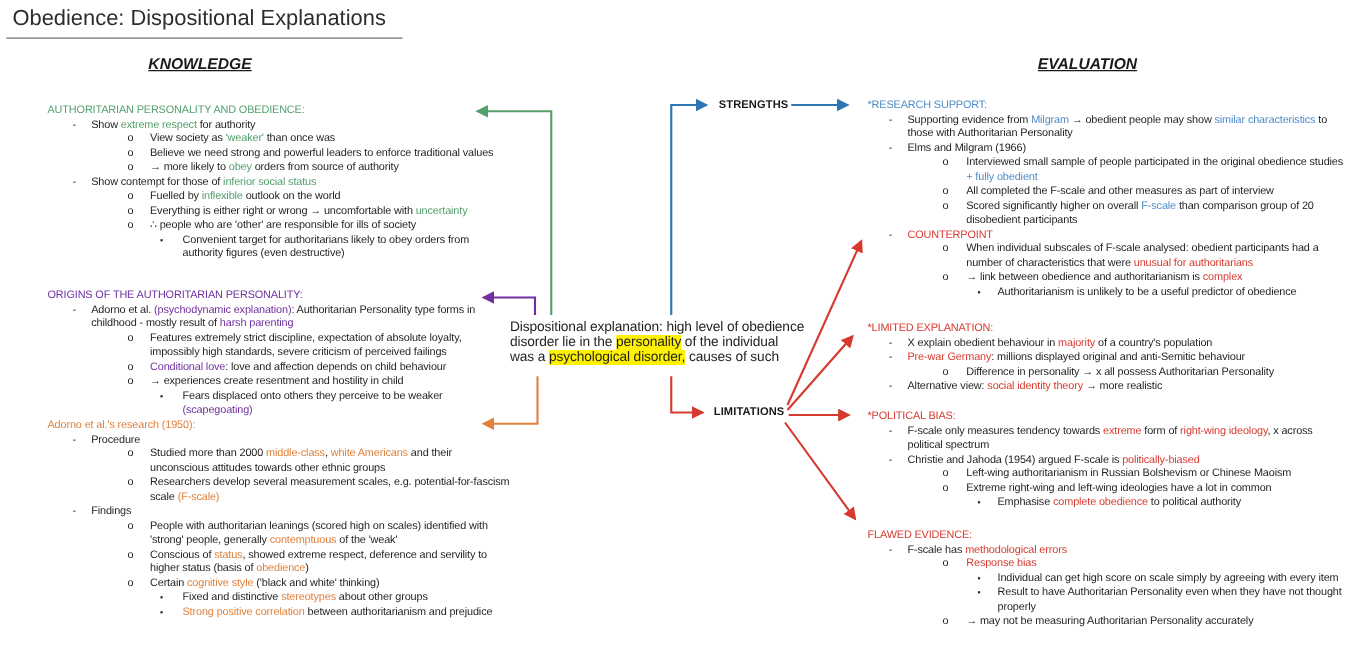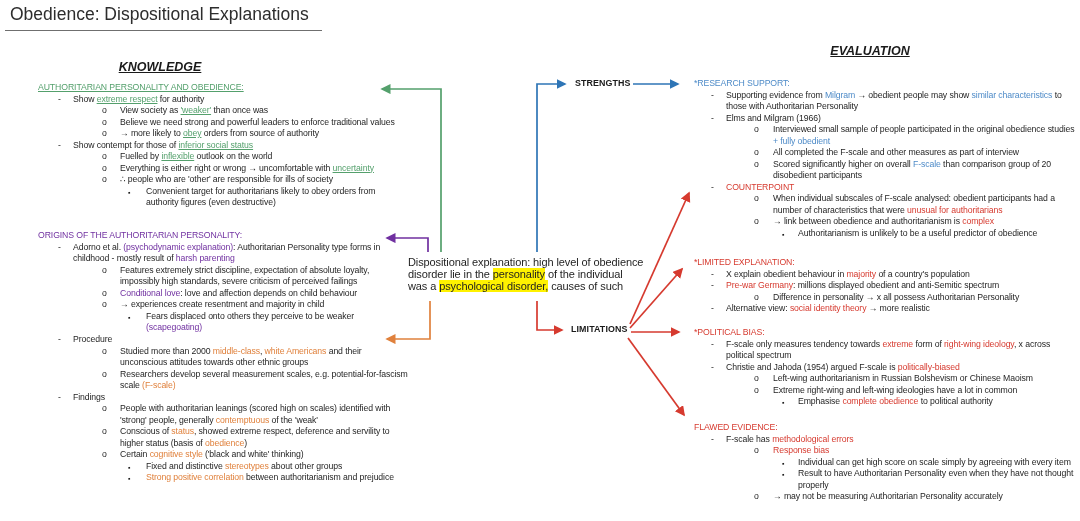--- a/index.html
+++ b/index.html
@@ -19,21 +19,21 @@
   .sec-heading{padding-left:2px;}
   .item{position:relative;}
   .item.i1{padding-left:var(--t1);}
   .item.i2{padding-left:var(--t2);}
   .item.i3{padding-left:var(--t3);}
   .item.i1 > .marker{left:var(--m1);}
   .item.i2 > .marker{left:var(--m2);}
   .item.i3 > .marker{left:var(--m3);}
   .marker{position:absolute;top:0;}
   .item.i3 > .marker{font-size:7px;top:1px;}
-  .c-green{color:var(--green);text-decoration:underline;}
+  .c-green{color:var(--green);}
   .c-purple{color:var(--purple);}
   .c-orange{color:var(--orange);}
   .c-blue{color:var(--blue);}
   .c-red{color:var(--red);}
   .hl{background:var(--highlight);}
   #knowledge-col{left:36px;top:0;width:372px;--m1:22px;--t1:37px;--m2:66px;--t2:84px;--m3:92px;--t3:110px;}
   #evaluation-col{left:692px;top:0;width:386px;--m1:19px;--t1:34px;--m2:62px;--t2:81px;--m3:90px;--t3:106px;}
   
   .center-node{position:absolute;left:408px;top:257px;width:270px;text-align:left;font-size:11px;line-height:11.9px;letter-spacing:-0.1px;}
   
@@ -43,45 +43,46 @@
   svg.arrows{position:absolute;left:0;top:0;pointer-events:none;}
 </style>
 </head>
 <body>
 
 <div class="canvas">
 
   <div class="page-title">Obedience: Dispositional Explanations</div>
   <div class="title-rule"></div>
 
-  <div class="col-heading" style="left:160px;top:44px;margin-top:16px;">KNOWLEDGE</div>
+  <div class="col-heading" style="left:160px;top:44px;">KNOWLEDGE</div>
   <div class="col-heading" style="left:870px;top:44px;">EVALUATION</div>
 
   <div id="knowledge-col" class="note-col">
       <div class="section note-text" style="top: 82px;">
         <div class="sec-heading"><span class="c-green">AUTHORITARIAN PERSONALITY AND OBEDIENCE:</span></div>
         <div class="item i1"><span class="marker">-</span><span>Show </span><span class="c-green">extreme respect</span><span> for authority</span></div>
         <div class="item i2"><span class="marker">o</span><span>View society as </span><span class="c-green">'weaker'</span><span> than once was</span></div>
         <div class="item i2"><span class="marker">o</span><span>Believe we need strong and powerful leaders to enforce traditional values</span></div>
         <div class="item i2"><span class="marker">o</span><span>→ more likely to </span><span class="c-green">obey</span><span> orders from source of authority</span></div>
         <div class="item i1"><span class="marker">-</span><span>Show contempt for those of </span><span class="c-green">inferior social status</span></div>
         <div class="item i2"><span class="marker">o</span><span>Fuelled by </span><span class="c-green">inflexible</span><span> outlook on the world</span></div>
         <div class="item i2"><span class="marker">o</span><span>Everything is either right or wrong → uncomfortable with </span><span class="c-green">uncertainty</span></div>
         <div class="item i2"><span class="marker">o</span><span>∴ people who are 'other' are responsible for ills of society</span></div>
         <div class="item i3"><span class="marker">▪</span><span>Convenient target for authoritarians likely to obey orders from authority figures (even destructive)</span></div>
       </div>
       <div class="section note-text" style="top: 230px;">
         <div class="sec-heading"><span class="c-purple">ORIGINS OF THE AUTHORITARIAN PERSONALITY:</span></div>
         <div class="item i1"><span class="marker">-</span><span>Adorno et al. </span><span class="c-purple">(psychodynamic explanation)</span><span>: Authoritarian Personality type forms in childhood - mostly result of </span><span class="c-purple">harsh parenting</span></div>
         <div class="item i2"><span class="marker">o</span><span>Features extremely strict discipline, expectation of absolute loyalty, impossibly high standards, severe criticism of perceived failings</span></div>
         <div class="item i2"><span class="marker">o</span><span class="c-purple">Conditional love</span><span>: love and affection depends on child behaviour</span></div>
-        <div class="item i2"><span class="marker">o</span><span>→ experiences create resentment and majority in child</span></div>
+        <div class="item i2"><span class="marker">o</span><span>→ experiences create resentment and hostility in child</span></div>
         <div class="item i3"><span class="marker">▪</span><span>Fears displaced onto others they perceive to be weaker </span><span class="c-purple">(scapegoating)</span></div>
       </div>
       <div class="section note-text" style="top: 334px;">
+        <div class="sec-heading"><span class="c-orange">Adorno et al.'s research (1950):</span></div>
         <div class="item i1"><span class="marker">-</span><span>Procedure</span></div>
         <div class="item i2"><span class="marker">o</span><span>Studied more than 2000 </span><span class="c-orange">middle-class</span><span>, </span><span class="c-orange">white Americans</span><span> and their unconscious attitudes towards other ethnic groups</span></div>
         <div class="item i2"><span class="marker">o</span><span>Researchers develop several measurement scales, e.g. potential-for-fascism scale </span><span class="c-orange">(F-scale)</span></div>
         <div class="item i1"><span class="marker">-</span><span>Findings</span></div>
         <div class="item i2"><span class="marker">o</span><span>People with authoritarian leanings (scored high on scales) identified with 'strong' people, generally </span><span class="c-orange">contemptuous</span><span> of the 'weak'</span></div>
         <div class="item i2"><span class="marker">o</span><span>Conscious of </span><span class="c-orange">status</span><span>, showed extreme respect, deference and servility to higher status (basis of </span><span class="c-orange">obedience</span><span>)</span></div>
         <div class="item i2"><span class="marker">o</span><span>Certain </span><span class="c-orange">cognitive style</span><span> ('black and white' thinking)</span></div>
         <div class="item i3"><span class="marker">▪</span><span>Fixed and distinctive </span><span class="c-orange">stereotypes</span><span> about other groups</span></div>
         <div class="item i3"><span class="marker">▪</span><span class="c-orange">Strong positive correlation</span><span> between authoritarianism and prejudice</span></div>
       </div>
@@ -95,21 +96,21 @@
         <div class="item i2"><span class="marker">o</span><span>All completed the F-scale and other measures as part of interview</span></div>
         <div class="item i2"><span class="marker">o</span><span>Scored significantly higher on overall </span><span class="c-blue">F-scale</span><span> than comparison group of 20 disobedient participants</span></div>
         <div class="item i1"><span class="marker">-</span><span class="c-red">COUNTERPOINT</span></div>
         <div class="item i2"><span class="marker">o</span><span>When individual subscales of F-scale analysed: obedient participants had a number of characteristics that were </span><span class="c-red">unusual for authoritarians</span></div>
         <div class="item i2"><span class="marker">o</span><span>→ link between obedience and authoritarianism is </span><span class="c-red">complex</span></div>
         <div class="item i3"><span class="marker">▪</span><span>Authoritarianism is unlikely to be a useful predictor of obedience</span></div>
       </div>
       <div class="section note-text" style="top: 257px;">
         <div class="sec-heading"><span class="c-red">*LIMITED EXPLANATION:</span></div>
         <div class="item i1"><span class="marker">-</span><span>X explain obedient behaviour in </span><span class="c-red">majority</span><span> of a country's population</span></div>
-        <div class="item i1"><span class="marker">-</span><span class="c-red">Pre-war Germany</span><span>: millions displayed obedient and anti-Semitic spectrum</span></div>
+        <div class="item i1"><span class="marker">-</span><span class="c-red">Pre-war Germany</span><span>: millions displayed original and anti-Semitic behaviour</span></div>
         <div class="item i2"><span class="marker">o</span><span>Difference in personality → x all possess Authoritarian Personality</span></div>
         <div class="item i1"><span class="marker">-</span><span>Alternative view: </span><span class="c-red">social identity theory</span><span> → more realistic</span></div>
       </div>
       <div class="section note-text" style="top: 327px;">
         <div class="sec-heading"><span class="c-red">*POLITICAL BIAS:</span></div>
         <div class="item i1"><span class="marker">-</span><span>F-scale only measures tendency towards </span><span class="c-red">extreme</span><span> form of </span><span class="c-red">right-wing ideology</span><span>, x across political spectrum</span></div>
         <div class="item i1"><span class="marker">-</span><span>Christie and Jahoda (1954) argued F-scale is </span><span class="c-red">politically-biased</span></div>
         <div class="item i2"><span class="marker">o</span><span>Left-wing authoritarianism in Russian Bolshevism or Chinese Maoism</span></div>
         <div class="item i2"><span class="marker">o</span><span>Extreme right-wing and left-wing ideologies have a lot in common</span></div>
         <div class="item i3"><span class="marker">▪</span><span>Emphasise </span><span class="c-red">complete obedience</span><span> to political authority</span></div>

